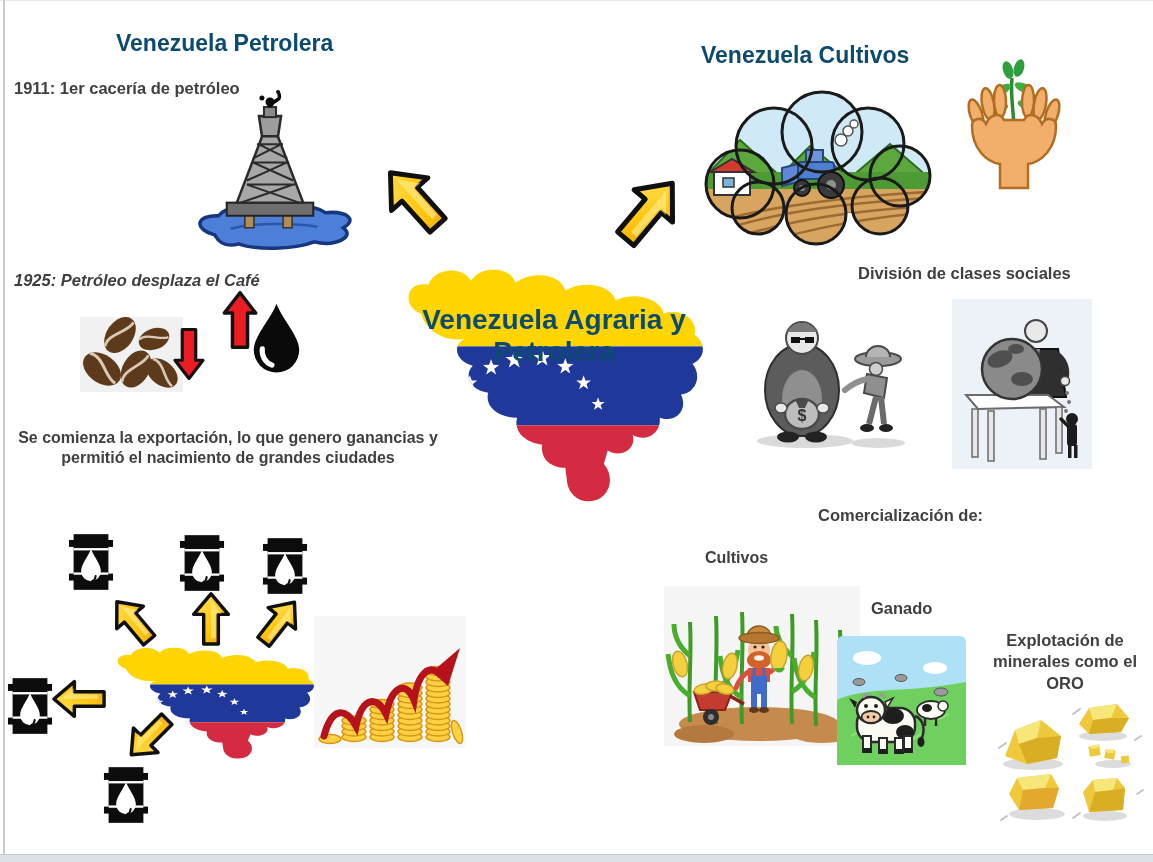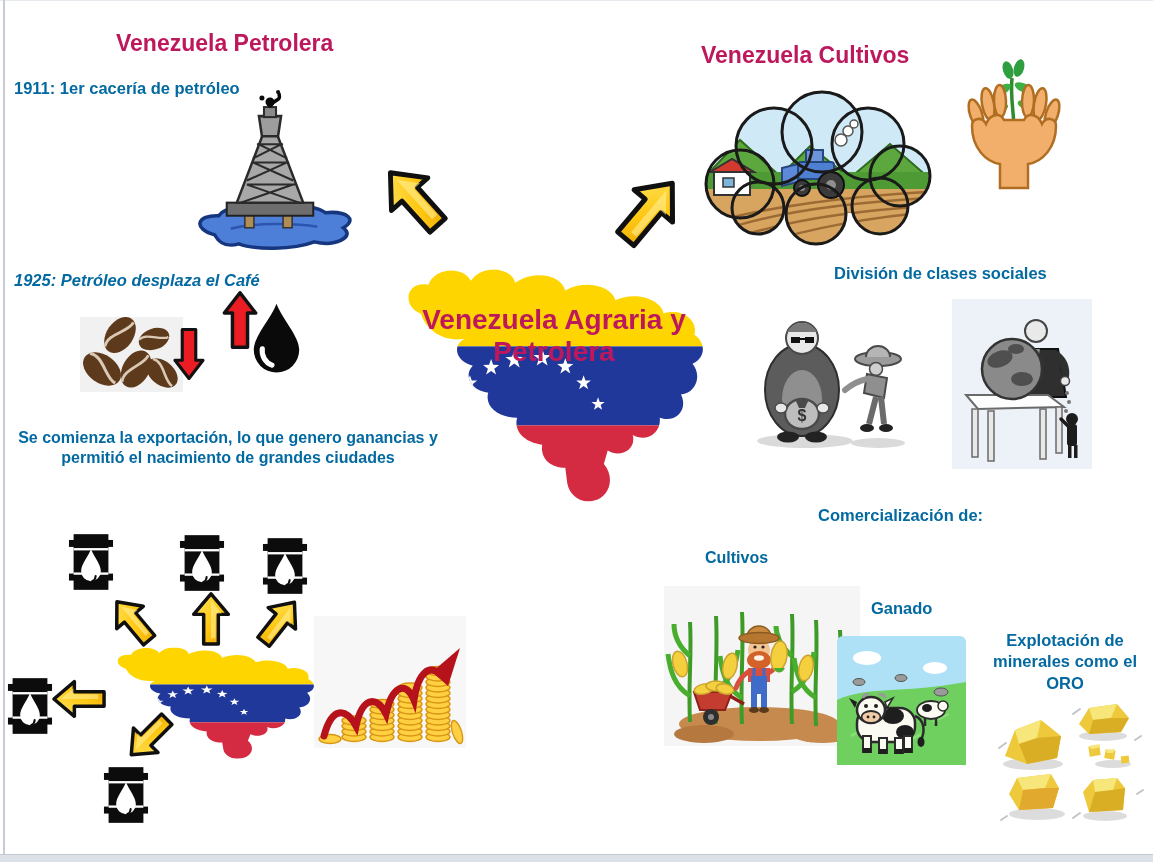--- a/index.html
+++ b/index.html
@@ -1,20 +1,20 @@
 <!DOCTYPE html>
 <html><head>
 <meta charset="utf-8">
 <style>
   html,body{margin:0;padding:0;background:#fff;}
   #canvas{position:relative;width:1153px;height:862px;background:#ffffff;overflow:hidden;
           font-family:"Liberation Sans",sans-serif;color:#1a1a1a;}
   .abs{position:absolute;}
-  .lbl{font-weight:bold;color:#0369a1;white-space:nowrap;}
-  .title{font-weight:bold;color:#be185d;}
+  .lbl{font-weight:bold;color:#404040;white-space:nowrap;}
+  .title{font-weight:bold;color:#0c4a6e;}
   .centered{text-align:center;white-space:normal;}
   #left-border{left:3px;top:0;width:2px;height:862px;background:#c7cbd3;}
   #top-border{left:0;top:0;width:1153px;height:1px;background:#e7eaef;}
   #bottom-strip{left:0;top:854px;width:1153px;height:8px;background:#dde1e8;border-top:1px solid #c2c7d0;}
   .imgbox{background:#f4f4f4;}
   svg{display:block;overflow:visible;}
 </style>
 </head>
 <body>
 
@@ -283,21 +283,21 @@
       <ellipse cx="18" cy="62" rx="6" ry="15" transform="rotate(-18 18 62)"></ellipse>
       <ellipse cx="30" cy="52" rx="6" ry="16" transform="rotate(-10 30 52)"></ellipse>
       <ellipse cx="42" cy="49" rx="6" ry="16" transform="rotate(-2 42 49)"></ellipse>
       <ellipse cx="94" cy="62" rx="6" ry="15" transform="rotate(18 94 62)"></ellipse>
       <ellipse cx="82" cy="52" rx="6" ry="16" transform="rotate(10 82 52)"></ellipse>
       <ellipse cx="70" cy="49" rx="6" ry="16" transform="rotate(2 70 49)"></ellipse>
       <path d="M14,74 C14,96 28,110 42,112 L42,136 70,136 70,112 C84,110 98,96 98,74 C98,66 88,64 84,72 C80,62 70,60 66,68 L46,68 C42,60 32,62 28,72 C24,64 14,66 14,74 Z"></path>
     </g>
   </svg>
 
-  <div class="abs lbl" style="left:834px;top:264px;font-size:16.5px;">División de clases sociales</div>
+  <div class="abs lbl" style="left:858px;top:264px;font-size:16.5px;">División de clases sociales</div>
 
   <svg class="abs" style="left:750px;top:302px;" width="165" height="150" viewBox="0 0 165 150">
     <ellipse cx="55" cy="139" rx="48" ry="7" fill="#DADADA"></ellipse>
     <ellipse cx="128" cy="141" rx="27" ry="5" fill="#DADADA"></ellipse>
     <ellipse cx="52" cy="88" rx="37" ry="46" fill="#5C5C5C" stroke="#2E2E2E" stroke-width="2"></ellipse>
     <ellipse cx="52" cy="97" rx="20" ry="29" fill="#8F8F8F"></ellipse>
     <circle cx="52" cy="36" r="16" fill="#E8E8E8" stroke="#4A4A4A" stroke-width="2"></circle>
     <path d="M37,30 a16,14 0 0 1 30,0" fill="#787878"></path>
     <rect x="41" y="35" width="9" height="6" fill="#111"></rect>
       <rect x="55" y="35" width="9" height="6" fill="#111"></rect>

